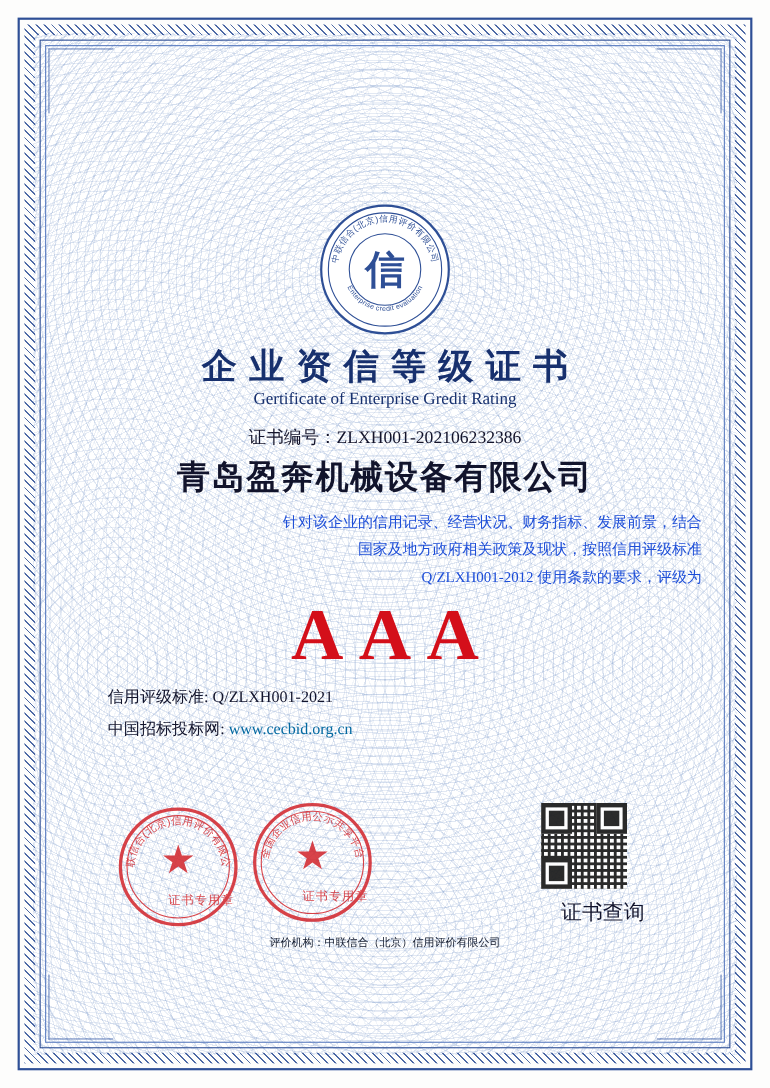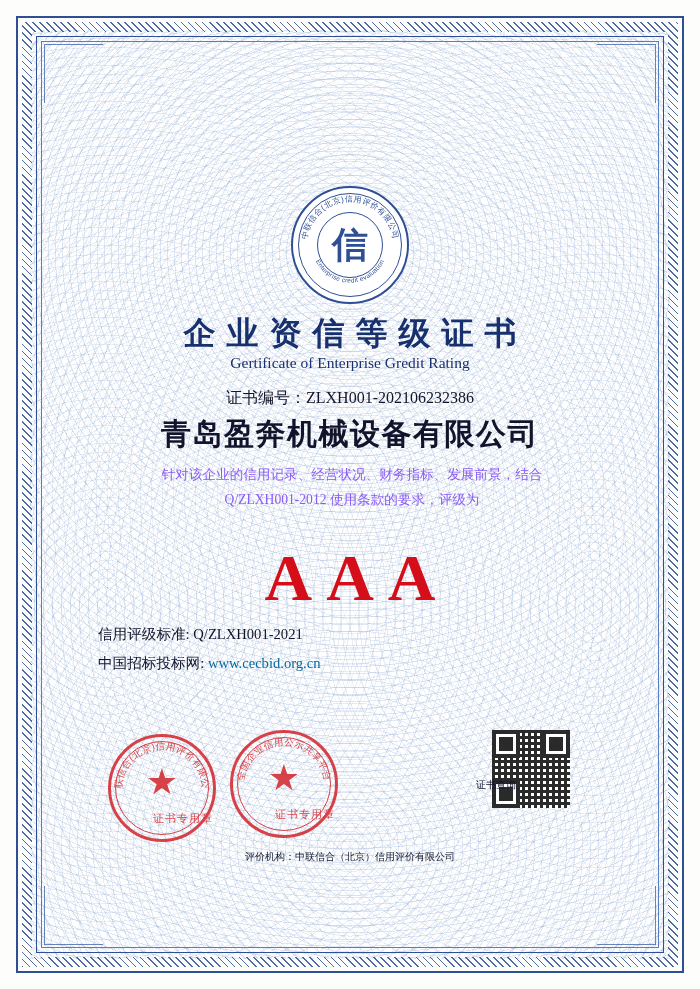--- a/index.html
+++ b/index.html
@@ -178,24 +178,25 @@
   .company {
     position: absolute;
     left: 0; top: 360px; width: 100%;
     font-size: 30px;
     font-weight: bold;
     letter-spacing: 1.5px;
     color: #12142c;
   }
   .para {
     position: absolute;
-    left: 20px; top: 408px; width: 544px;
+    left: 34px; top: 408px; width: 544px;
     font-size: 13.6px;
     line-height: 25px;
-    color: #8b5cf6;
+    color: #1d4ed8;
+    text-align: right;
   }
   .grade {
     position: absolute;
     left: 0; top: 486px; width: 100%;
     font-size: 66px;
     font-weight: bold;
     letter-spacing: 14px;
     text-indent: 14px;
     color: #d40f1a;
     font-family: "Liberation Serif", serif;
@@ -267,24 +268,24 @@
     background-color: #fff;
     opacity: .92;
   }
   .qr .fp { position: absolute; width: 20px; height: 20px; border: 4px solid #1a1a1a; background: #fff; }
   .qr .fp::after { content: ""; position: absolute; inset: 3px; background: #1a1a1a; }
   .qr .fp.a { left: 0; top: 0; }
   .qr .fp.b { right: 0; top: 0; }
   .qr .fp.c { left: 0; bottom: 0; }
   .qr-caption {
     position: absolute;
-    left: 416px; top: 724px;
+    left: 416px; top: 762px;
     width: 110px;
-    text-align: left;
-    font-size: 10px;
+    text-align: right;
+    font-size: 19px;
     color: #12142c;
   }
 
   .issuer {
     position: absolute;
     left: 0; top: 796px; width: 100%;
     font-size: 10px;
     color: #0f172a;
   }
 </style>
@@ -330,20 +331,21 @@
     <div class="title-en">Gertificate of Enterprise Gredit Rating</div>
 
     <div class="cert-no">
       <span>证书编号：</span><span>ZLXH001-202106232386</span>
     </div>
 
     <div class="company">青岛盈奔机械设备有限公司</div>
 
     <div class="para">
       <div>针对该企业的信用记录、经营状况、财务指标、发展前景，结合</div>
+      <div>国家及地方政府相关政策及现状，按照信用评级标准</div>
       <div>Q/ZLXH001-2012 使用条款的要求，评级为</div>
     </div>
 
     <div class="grade">AAA</div>
 
     <div class="details">
       <div class="row">
         <span>信用评级标准:</span>
         <span>Q/ZLXH001-2021</span>
       </div>

